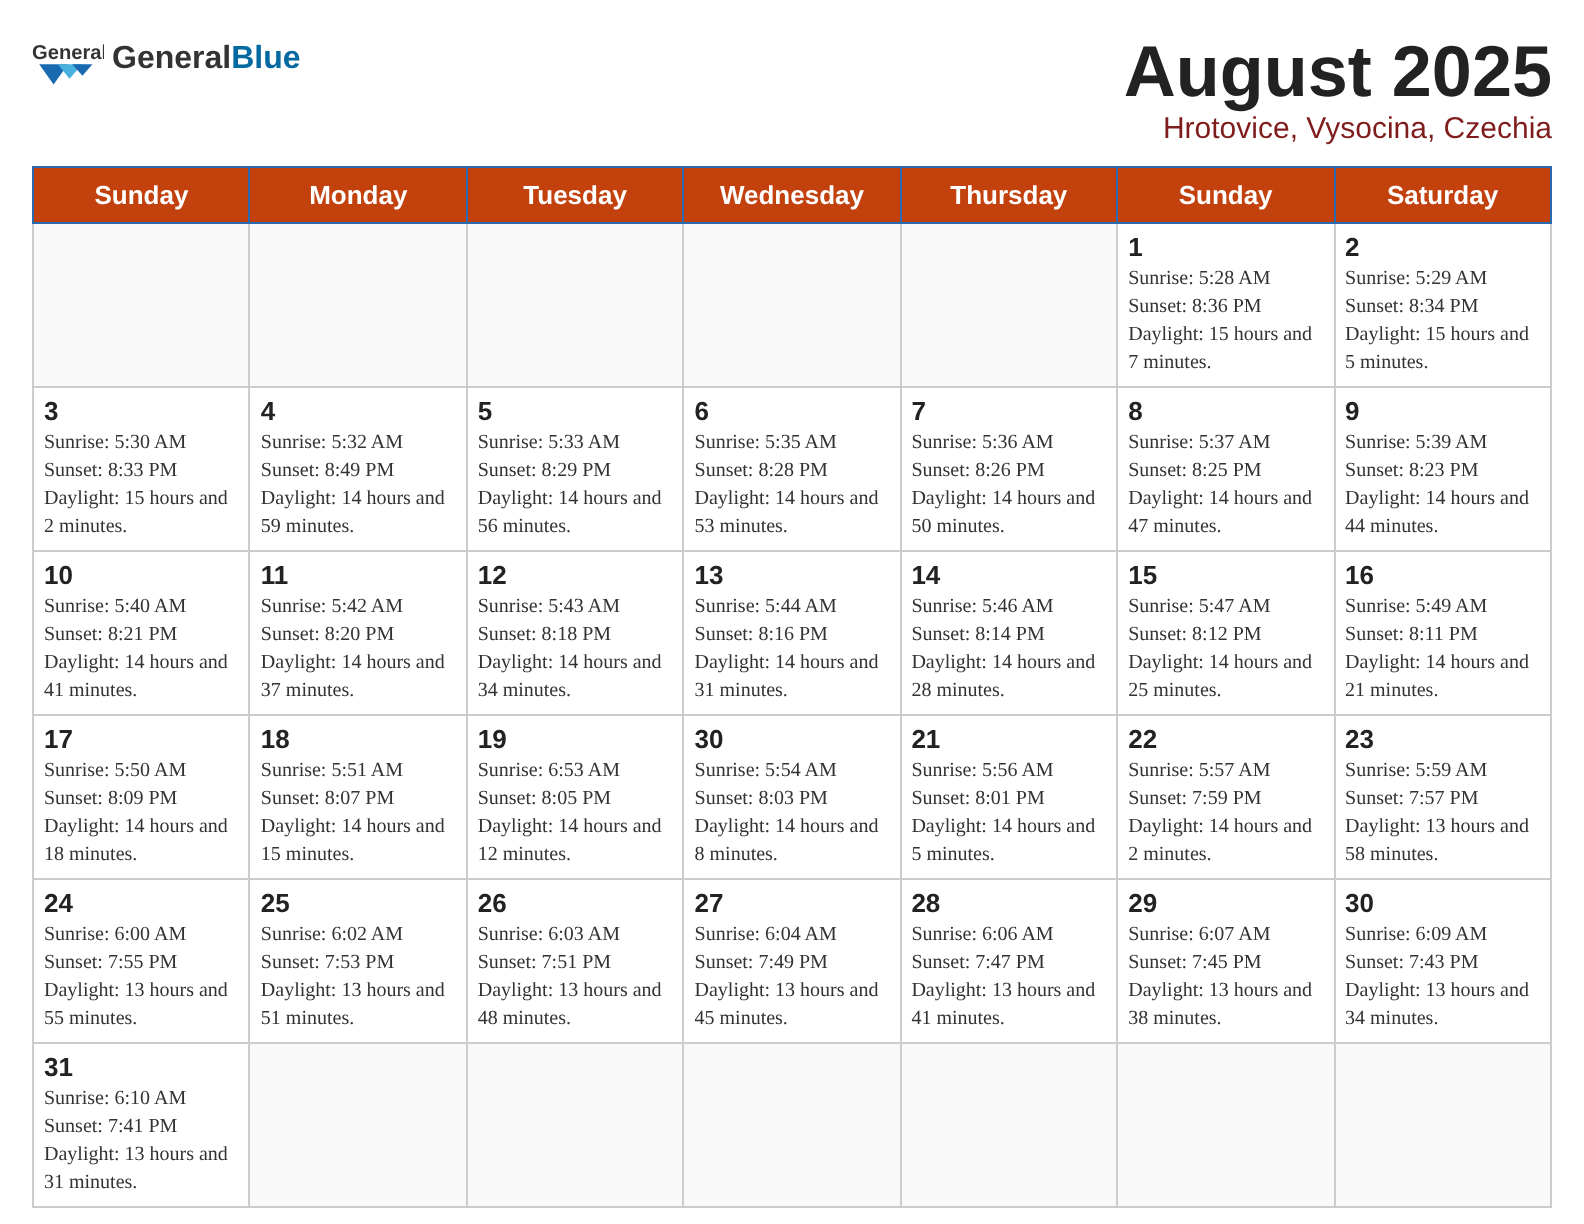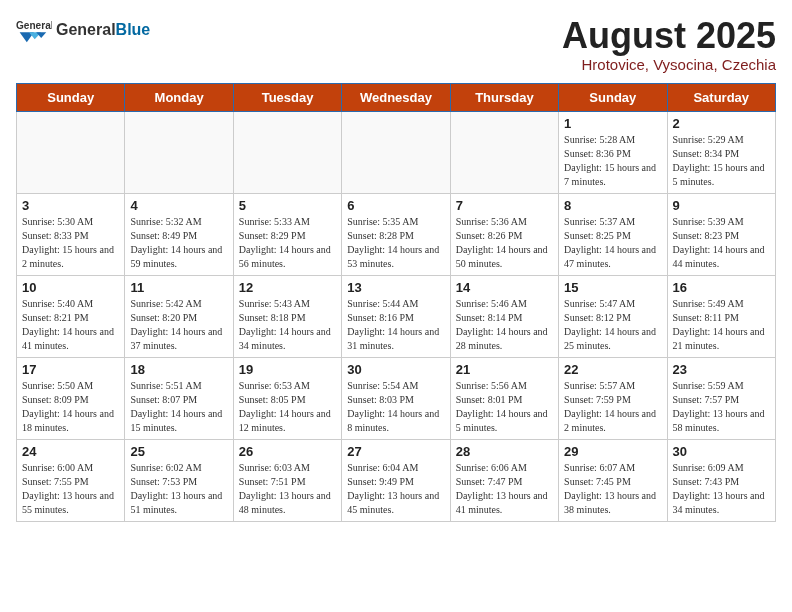--- a/index.html
+++ b/index.html
@@ -308,21 +308,21 @@
         <td>
           <span class="day-number">26</span>
           <div class="day-info">Sunrise: 6:03 AM
 Sunset: 7:51 PM
 Daylight: 13 hours
 and 48 minutes.</div>
         </td>
         <td>
           <span class="day-number">27</span>
           <div class="day-info">Sunrise: 6:04 AM
-Sunset: 9:49 PM
+Sunset: 7:49 PM
 Daylight: 13 hours
 and 45 minutes.</div>
         </td>
         <td>
           <span class="day-number">28</span>
           <div class="day-info">Sunrise: 6:06 AM
 Sunset: 7:47 PM
 Daylight: 13 hours
 and 41 minutes.</div>
         </td>
@@ -333,15 +333,30 @@
 Daylight: 13 hours
 and 38 minutes.</div>
         </td>
         <td>
           <span class="day-number">30</span>
           <div class="day-info">Sunrise: 6:09 AM
 Sunset: 7:43 PM
 Daylight: 13 hours
 and 34 minutes.</div>
         </td>
+      </tr>
+      <tr>
+        <td>
+          <span class="day-number">31</span>
+          <div class="day-info">Sunrise: 6:10 AM
+Sunset: 7:41 PM
+Daylight: 13 hours
+and 31 minutes.</div>
+        </td>
+        <td class="empty-cell"></td>
+        <td class="empty-cell"></td>
+        <td class="empty-cell"></td>
+        <td class="empty-cell"></td>
+        <td class="empty-cell"></td>
+        <td class="empty-cell"></td>
       </tr>
     </tbody>
 </table>
 
 </body></html>

